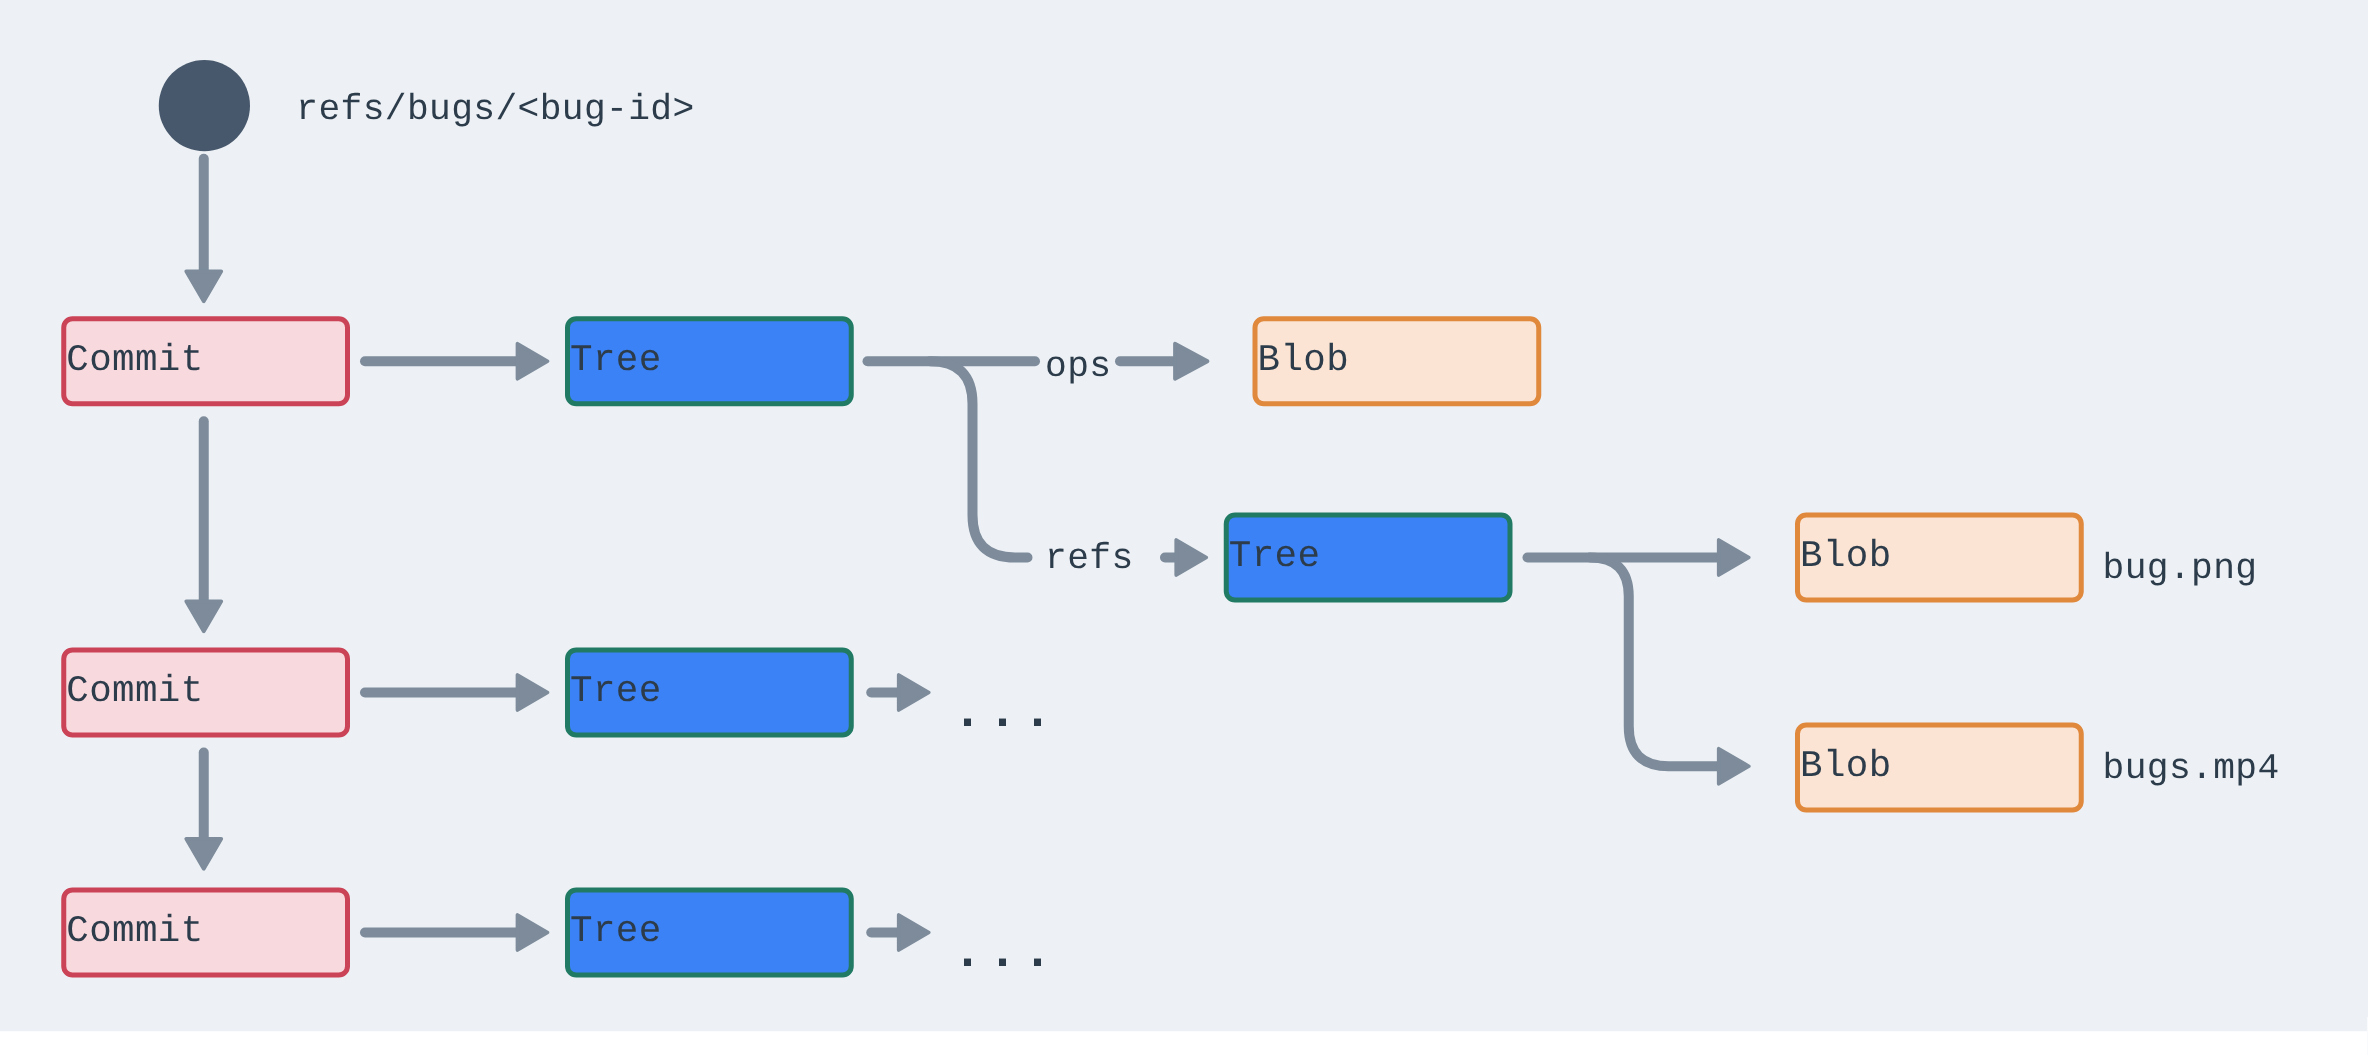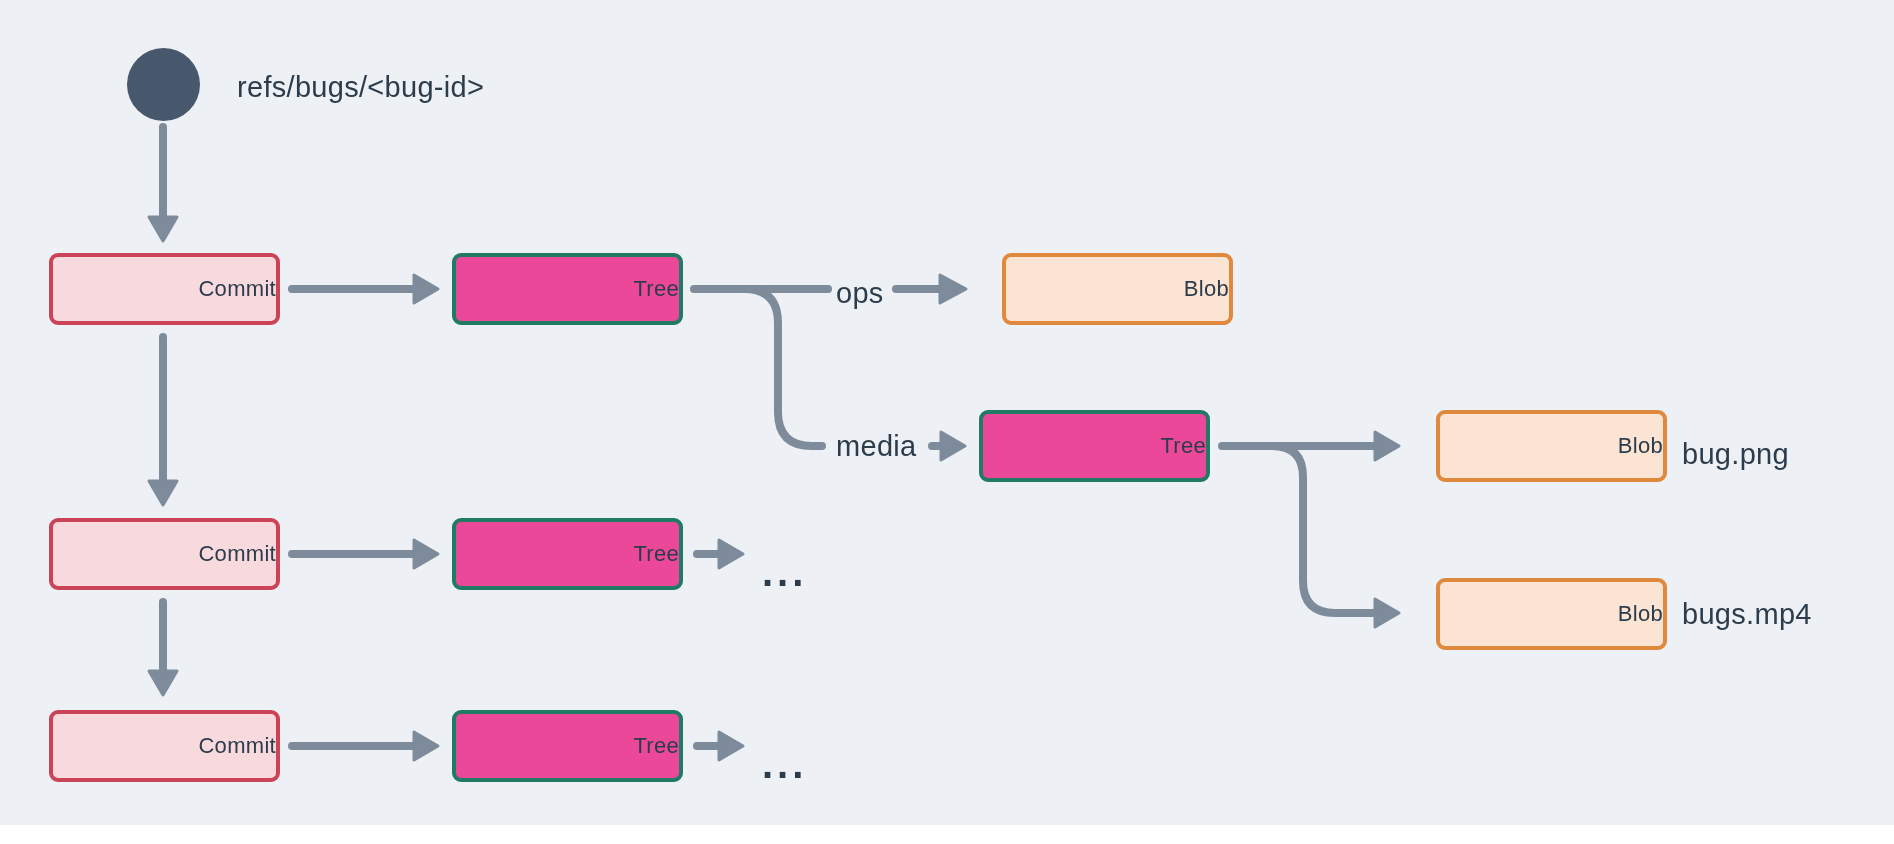--- a/index.html
+++ b/index.html
@@ -1,33 +1,33 @@
 <!DOCTYPE html>
 <html><head>
 <meta charset="utf-8">
 <style>
   html,body{margin:0;padding:0;background:#ffffff;}
   .stage{
     position:relative;
     width:1894px;height:844px;
     background:#edf1f5;
     overflow:hidden;
-    font-family:Liberation Sans, sans-serif;
+    font-family:Liberation Mono, monospace;
     color:#2d3c4b;
   }
   .wires{position:absolute;left:0;top:0;width:1894px;height:844px;}
   .wires path{stroke:#7d8b9b;stroke-width:8;fill:none;stroke-linecap:round;}
   .wires polygon{fill:#7d8b9b;stroke:#7d8b9b;stroke-width:3;stroke-linejoin:round;}
   .node{
     position:absolute;width:231px;height:72px;box-sizing:border-box;
-    border-radius:9px;border:4px solid;display:flex;align-items:center;justify-content:flex-end;
-    font-size:22px;letter-spacing:0.3px;
+    border-radius:9px;border:4px solid;display:flex;align-items:center;justify-content:flex-start;
+    font-size:30px;letter-spacing:0.3px;
   }
   .node.commit{background:#f8d9de;border-color:#cb4356;}
-  .node.tree{background:#ec4899;border-color:#217a64;}
+  .node.tree{background:#3b82f6;border-color:#217a64;}
   .node.blob{background:#fbe4d3;border-color:#e0883c;margin-left:23px;}
   .ref-circle{
     position:absolute;left:127px;top:48px;width:73px;height:73px;
     border-radius:50%;background:#47586c;
   }
   .lbl{
     position:absolute;height:34px;display:flex;align-items:center;
     font-size:29px;letter-spacing:0.3px;color:#2d3c4b;white-space:nowrap;
   }
   .dots{
@@ -112,21 +112,21 @@
     <span>Tree</span>
   </div>
   <div class="node blob" style="left:1413px;top:410px;">
     <span>Blob</span>
   </div>
   <div class="node blob" style="left:1413px;top:578px;">
     <span>Blob</span>
   </div>
 
   <div class="lbl" style="left:836px;top:276px;text-align:center;">ops</div>
-  <div class="lbl" style="left:836px;top:429px;">media</div>
+  <div class="lbl" style="left:836px;top:429px;">refs</div>
 
   <div class="lbl" style="left:1682px;top:437px;">bug.png</div>
   <div class="lbl" style="left:1682px;top:597px;">bugs.mp4</div>
 
   <div class="dots" style="left:762px;top:552px;">...</div>
   <div class="dots" style="left:762px;top:744px;">...</div>
 
   <div class="bottom-strip"></div>
 </div>
 

